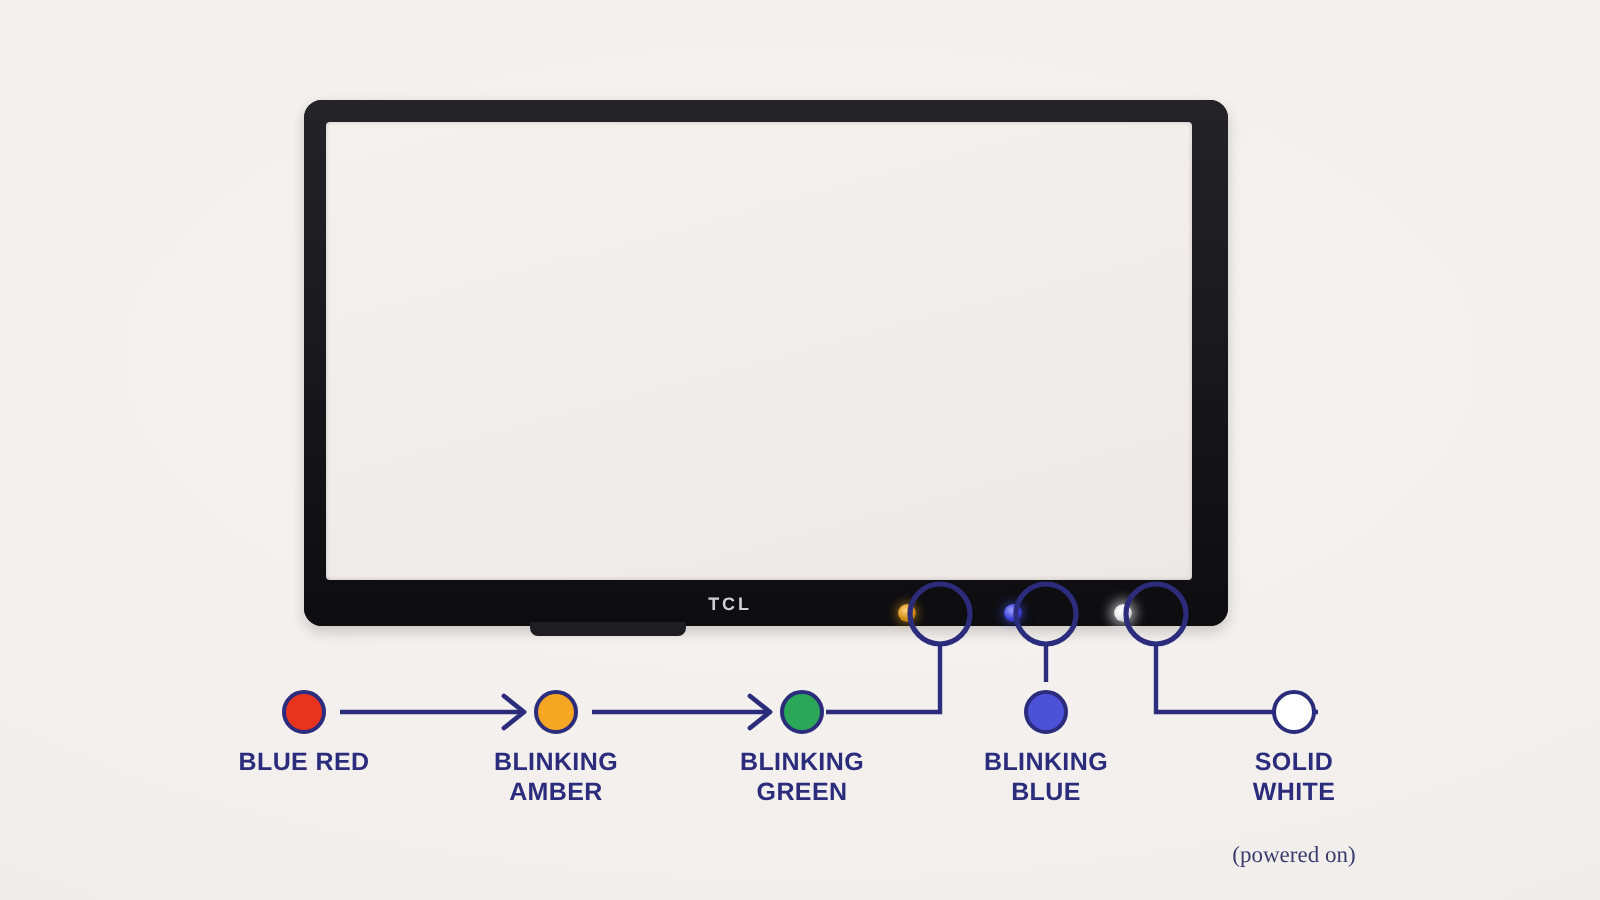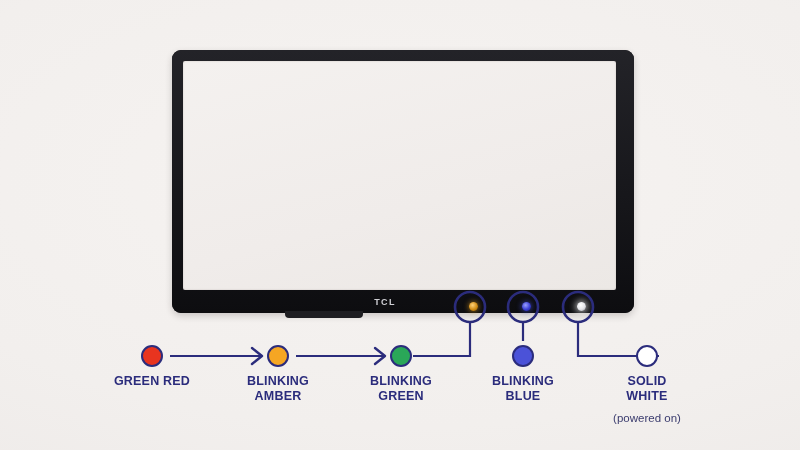--- a/index.html
+++ b/index.html
@@ -15,21 +15,21 @@
     overflow: hidden;
     background:
       radial-gradient(ellipse 120% 100% at 50% 40%, #f6f3f1 0%, #f2efed 55%, #ece8e6 100%);
     font-family: "Liberation Sans", sans-serif;
     -webkit-font-smoothing: antialiased;
   }
 
   
   #tv {
     position: absolute;
-    left: 172px;
+    left: 152px;
     top: 50px;
     width: 462px;
     height: 263px;
     background: #1b1b1f;
     border-radius: 9px;
     box-shadow: 0 3px 7px rgba(40,30,30,0.20);
   }
   #tv-bezel-inner {
     position: absolute;
     left: 0; top: 0; right: 0; bottom: 0;
@@ -156,32 +156,32 @@
       <line x1="170" y1="356" x2="262" y2="356" stroke="#2b2c7c" stroke-width="2.2"></line>
       <polyline points="252,348 262,356 252,364" fill="none" stroke="#2b2c7c" stroke-width="2.4" stroke-linecap="round" stroke-linejoin="round"></polyline>
     </g>
     <g>
       <line x1="296" y1="356" x2="385" y2="356" stroke="#2b2c7c" stroke-width="2.2"></line>
       <polyline points="375,348 385,356 375,364" fill="none" stroke="#2b2c7c" stroke-width="2.4" stroke-linecap="round" stroke-linejoin="round"></polyline>
     </g>
   </svg>
 
   <div class="legend-dot" style="left:141px; top:345px; background:#e8341f;"></div>
-  <div class="legend-label" style="left:77px; top:374px;">GREEN RED</div>
+  <div class="legend-label" style="left:77px; top:374px;">BLUE RED</div>
 
   <div class="legend-dot" style="left:267px; top:345px; background:#f5a623;"></div>
   <div class="legend-label" style="left:203px; top:374px;">BLINKING
 AMBER</div>
 
   <div class="legend-dot" style="left:390px; top:345px; background:#2aa758;"></div>
   <div class="legend-label" style="left:326px; top:374px;">BLINKING
 GREEN</div>
 
   <div class="legend-dot" style="left:512px; top:345px; background:#4b52d8;"></div>
   <div class="legend-label" style="left:448px; top:374px;">BLINKING
 BLUE</div>
 
   <div class="legend-dot" style="left:636px; top:345px; background:#ffffff;"></div>
   <div class="legend-label" style="left:572px; top:374px;">SOLID
 WHITE</div>
-  <div class="legend-sub" style="left:572px; top:411px;">(powered on)</div>
+  <div class="legend-sub" style="left:572px; top:421px;font-family:Liberation Serif, serif;">(powered on)</div>
 
 </div>
 
 </body></html>

